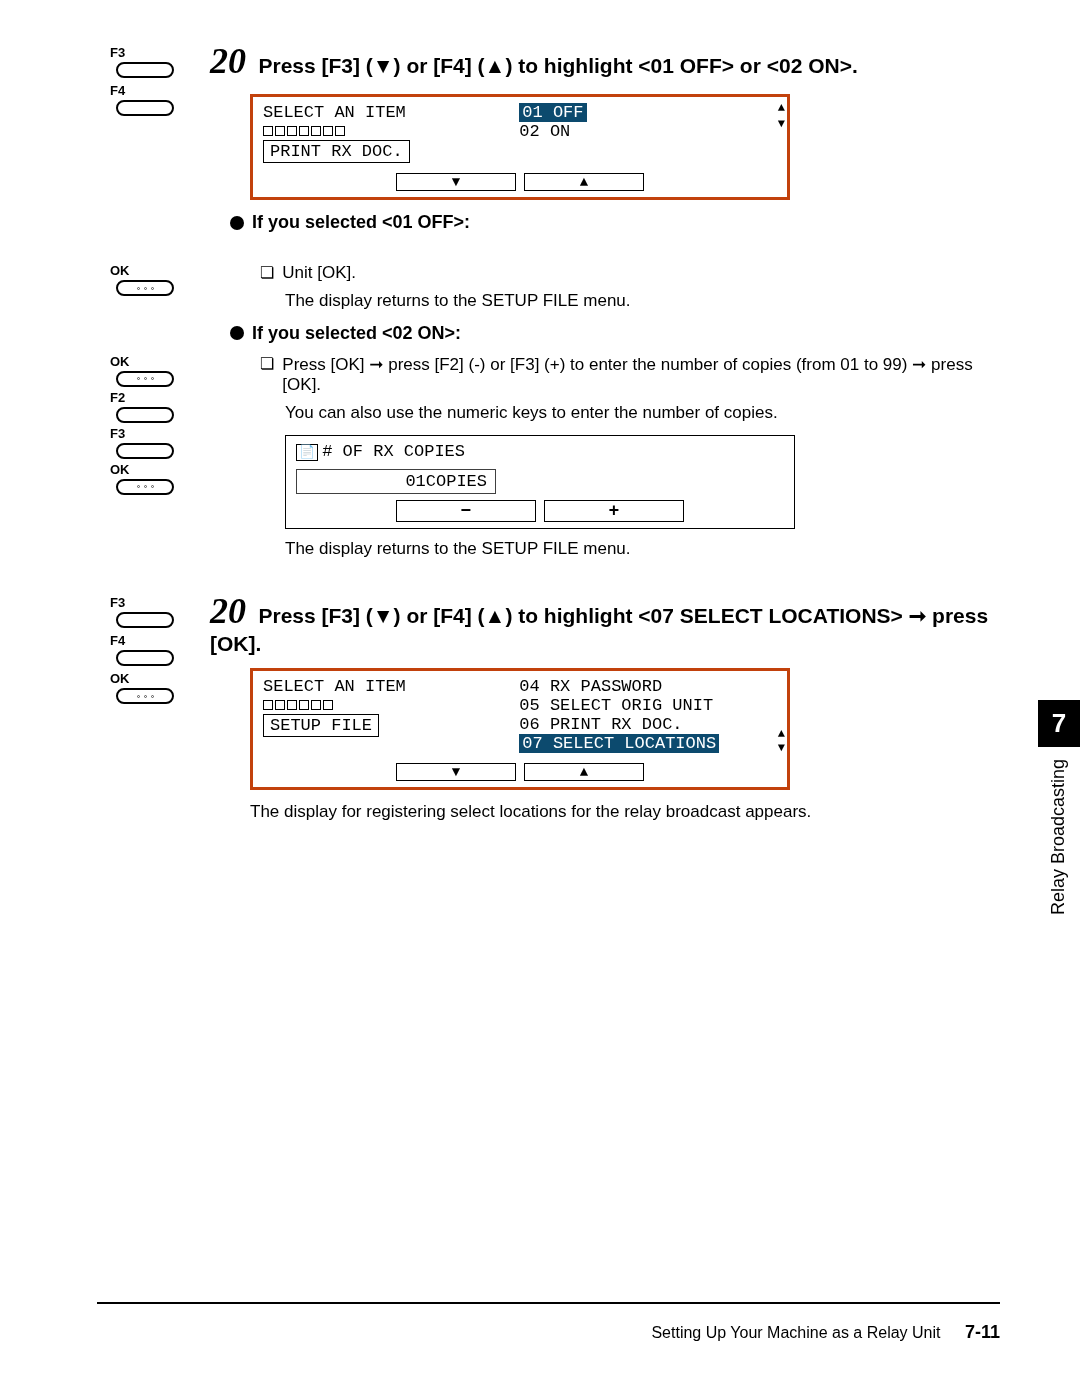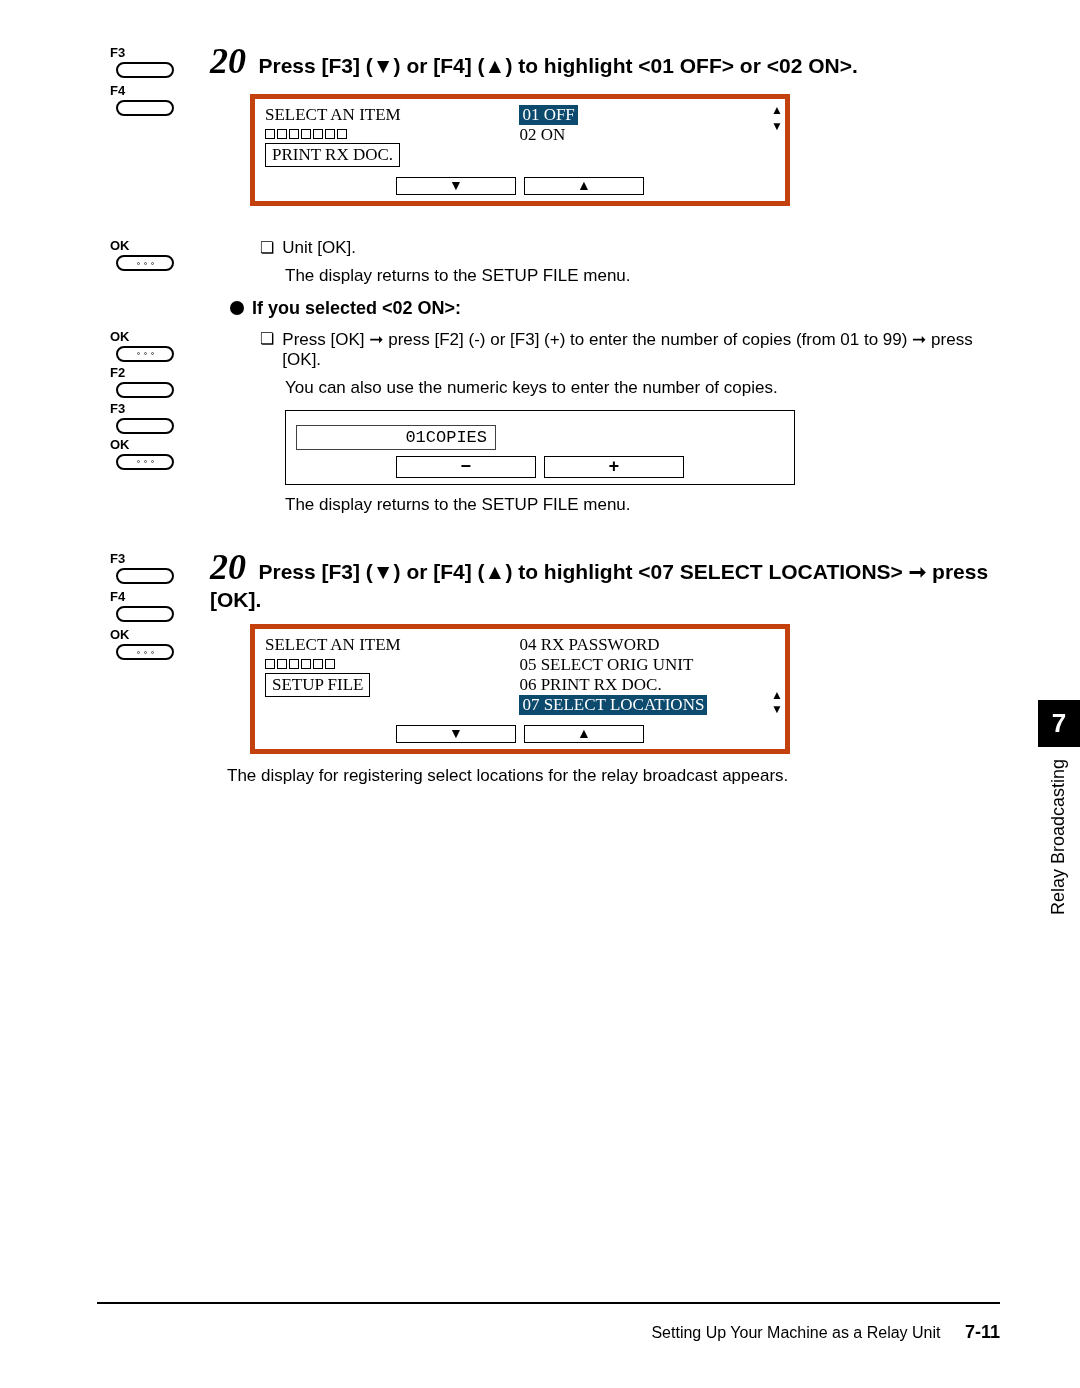--- a/index.html
+++ b/index.html
@@ -67,24 +67,24 @@
     font-style: italic;
     font-weight: bold;
     font-size: 36px;
     margin-right: 8px;
   }
   .step-title {
     font-size: 21px;
     font-weight: bold;
   }
   .lcd {
-    border: 5px solid #c2410c;
+    border: 3px solid #c2410c;
     width: 540px;
     margin: 12px 0 12px 40px;
-    font-family: Liberation Serif, serif;
+    font-family: Liberation Mono, monospace;
     font-size: 17px;
   }
   .lcd-row {
     display: flex;
   }
   .lcd-left {
     width: 48%;
     padding: 6px 10px;
   }
   .lcd-right {
@@ -268,20 +268,24 @@
             <div><span class="highlighted">01 OFF</span></div>
             <div>02 ON</div>
           </div>
         </div>
         <div class="arrow-btns">
           <div class="abtn">▼</div>
           <div class="abtn">▲</div>
         </div>
       </div>
 
+      <div class="sub-heading">
+        <span class="bullet-circle"></span>
+        <span>If you selected &lt;01 OFF&gt;:</span>
+      </div>
     </div>
   </div>
 
   <div class="step-row">
     <div class="sub-left-keys">
       <div class="key-item">
         <span class="key-label">OK</span>
         <div class="key-shape key-ok">
             <div class="dot"></div>
             <div class="dot"></div>
@@ -331,20 +335,21 @@
         </div>
     </div>
     <div style="flex:1;">
       <div class="square-bullet">
         <span class="sq">❏</span>
         <span>Press [OK] ➞ press [F2] (-) or [F3] (+) to enter the number of copies (from 01 to 99) ➞ press [OK].</span>
       </div>
       <div class="body-text">You can also use the numeric keys to enter the number of copies.</div>
 
       <div class="lcd-small">
+        <div><span style="border:1px solid #000; padding:0 2px; font-size:13px; margin-right:4px;">📄</span><span># OF RX COPIES</span></div>
         <div class="inner-box">01COPIES</div>
         <div class="pm-btns">
           <div class="pm">−</div>
           <div class="pm">+</div>
         </div>
       </div>
 
       <div class="body-text" style="margin-left:75px;">The display returns to the SETUP FILE menu.</div>
     </div>
   </div>
@@ -396,21 +401,21 @@
             <div>06 PRINT RX DOC.</div>
             <div><span class="highlighted">07 SELECT LOCATIONS</span></div>
           </div>
         </div>
         <div class="arrow-btns">
           <div class="abtn">▼</div>
           <div class="abtn">▲</div>
         </div>
       </div>
 
-      <div style="font-size:17px; margin-left:17px;">The display for registering select locations for the relay broadcast appears.</div>
+      <div style="font-size:17px; margin-left:40px;">The display for registering select locations for the relay broadcast appears.</div>
     </div>
   </div>
 
   <div class="side-tab">
     <div class="tab-num">7</div>
     <div class="tab-text">Relay Broadcasting</div>
   </div>
 
   <div class="footer">
     <span>Setting Up Your Machine as a Relay Unit</span>

